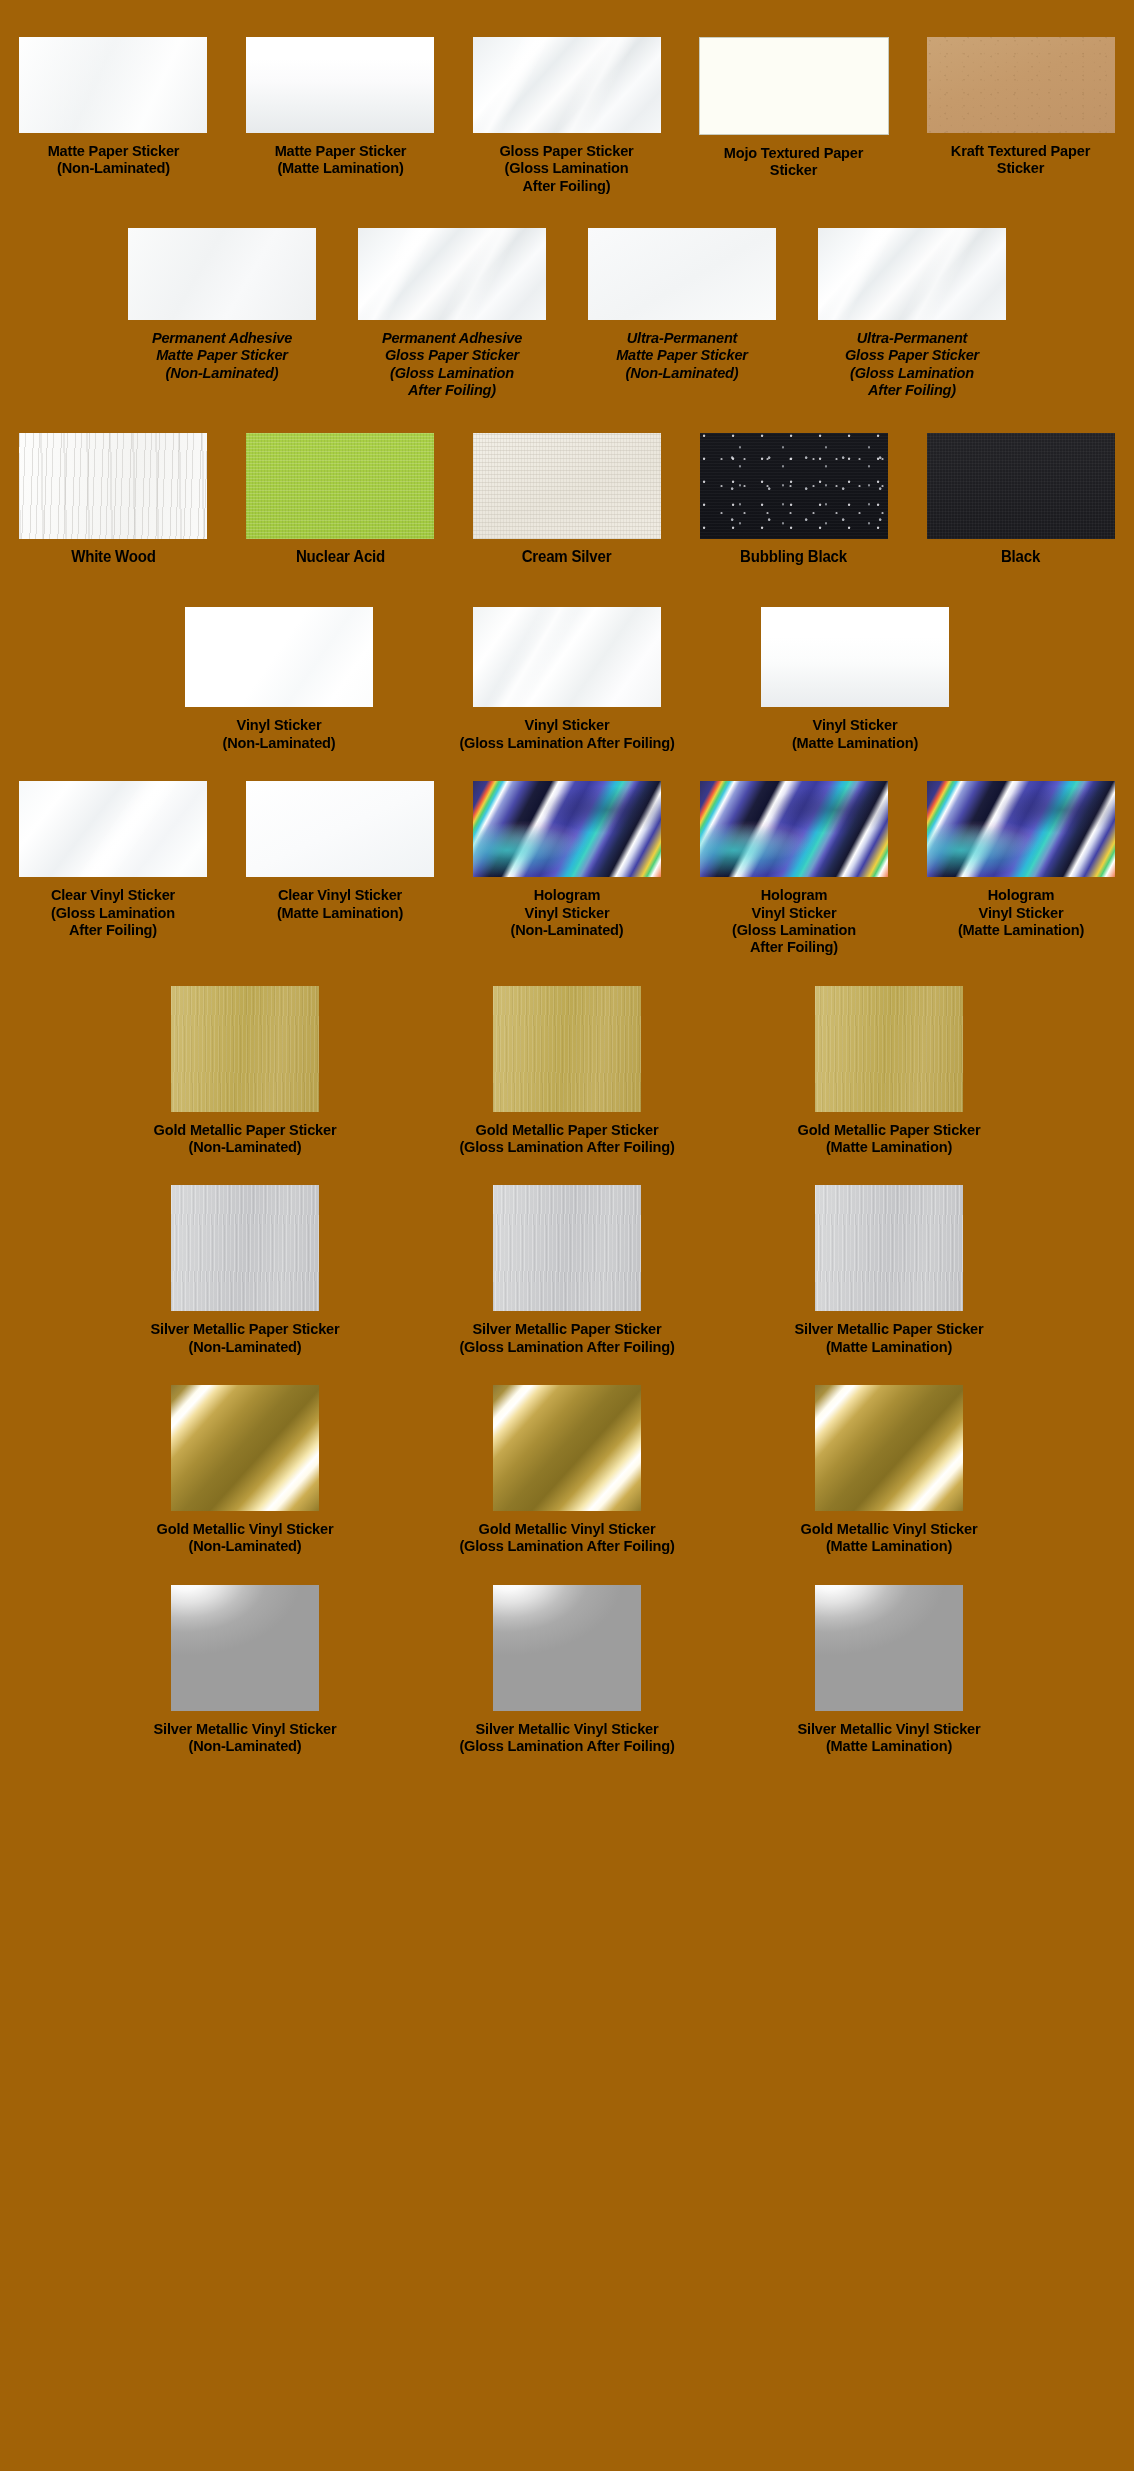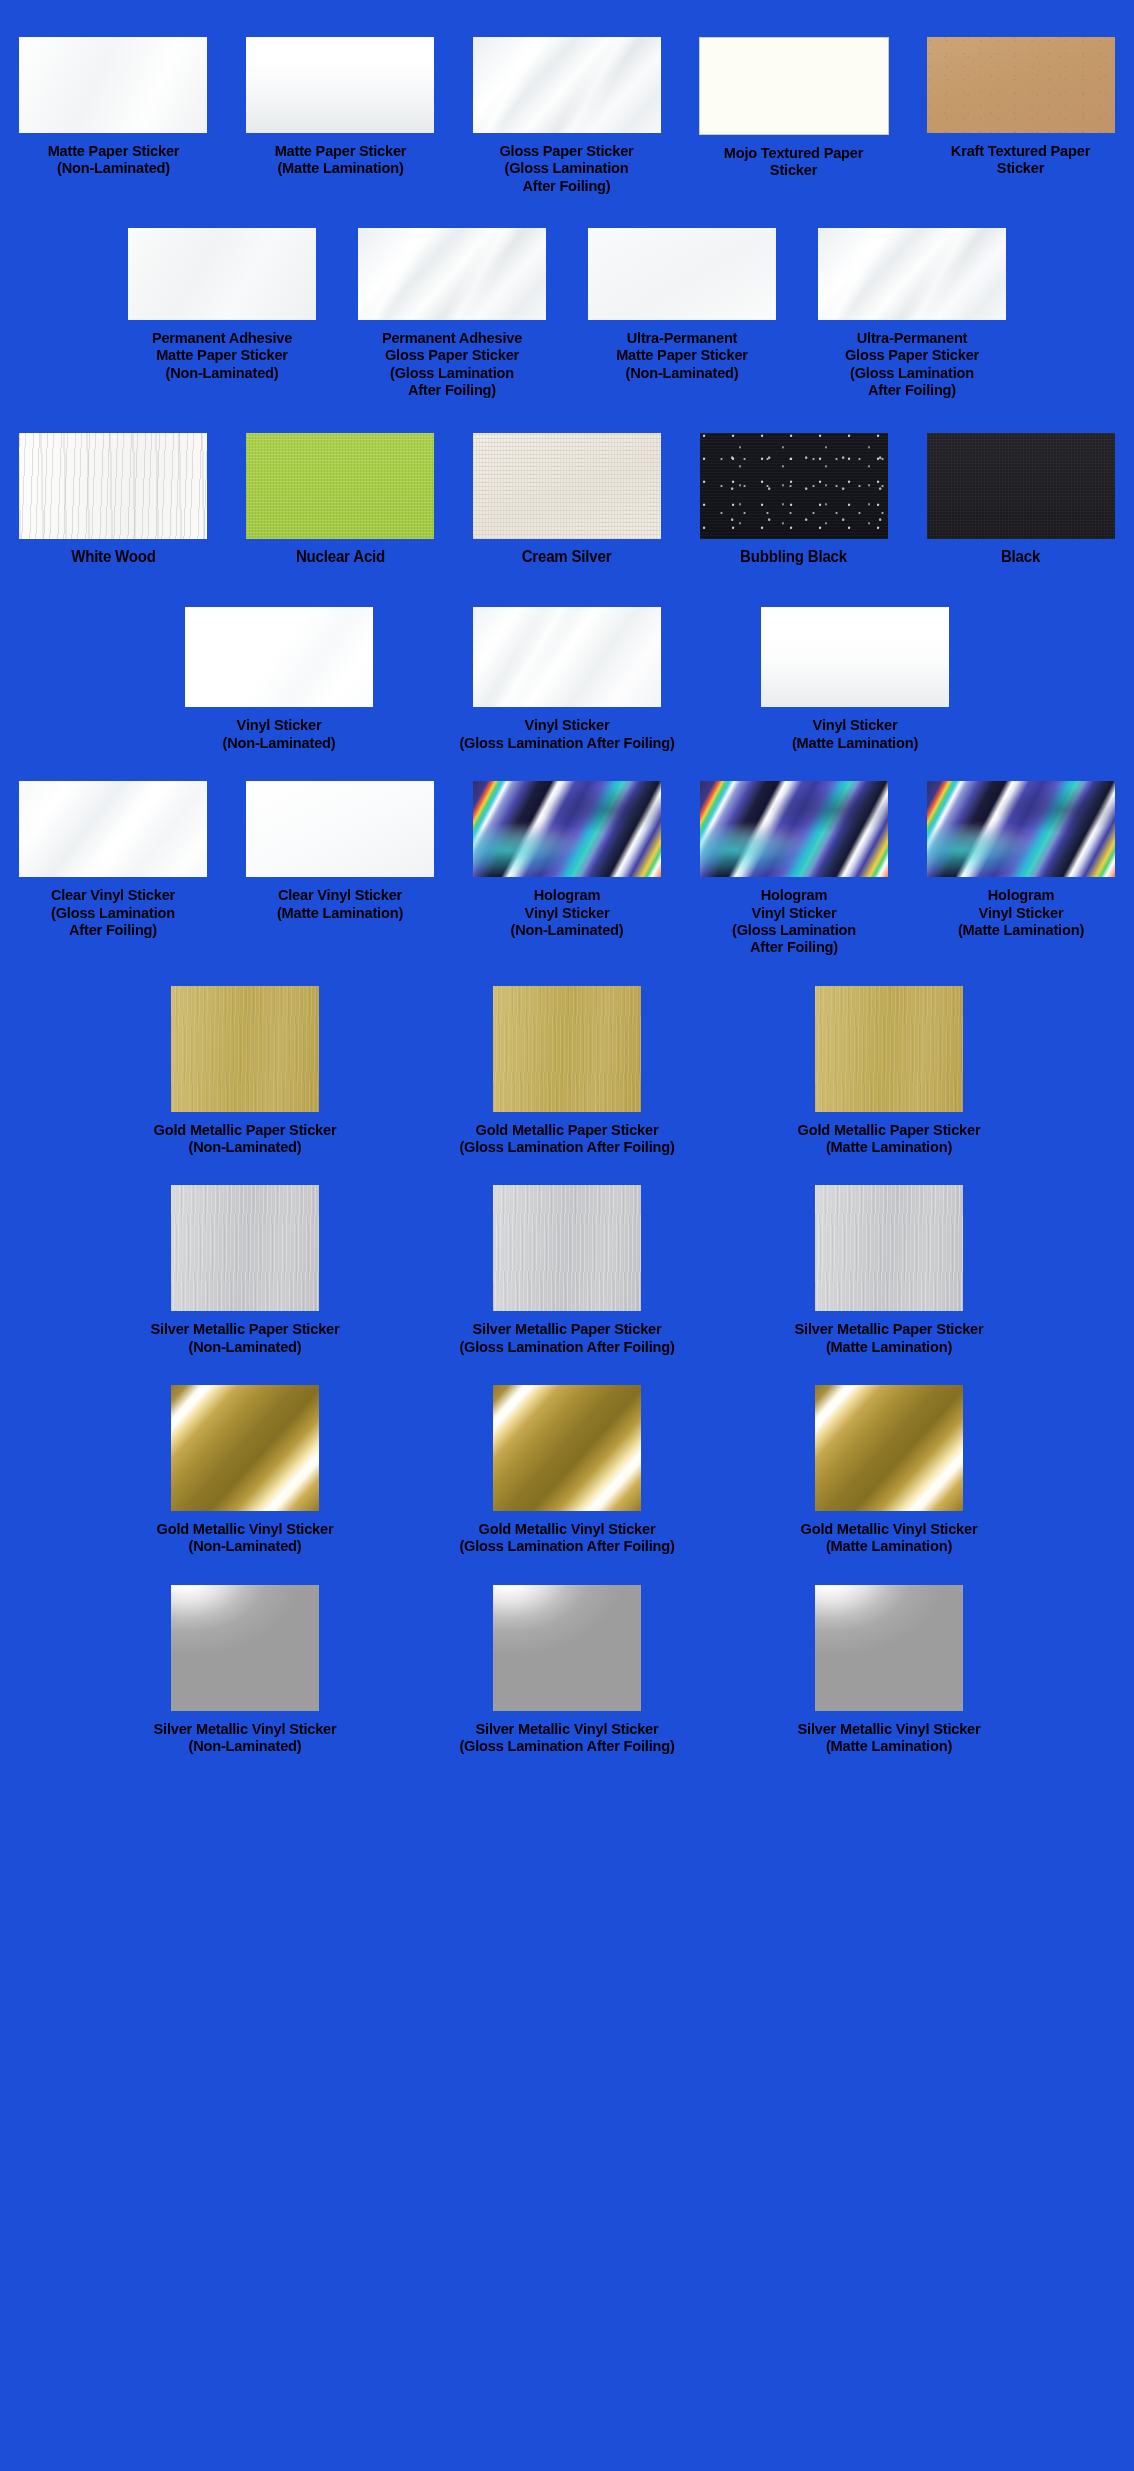--- a/index.html
+++ b/index.html
@@ -8,21 +8,21 @@
     background:#ffffff;
     font-family:"Liberation Sans","DejaVu Sans",sans-serif;
     -webkit-font-smoothing:antialiased;
   }
   .sheet{
     width:1134px;
     min-height:2471px;
     position:relative;
     box-sizing:border-box;
     padding:0;
-    background:#1d4ed8;
+    background:#a16207;
   }
   .row{
     display:flex;
     justify-content:center;
     align-items:flex-start;
     width:1134px;
     box-sizing:border-box;
   }
   .cell{
     display:flex;
@@ -47,21 +47,21 @@
     transform:scaleX(0.94);
     transform-origin:center top;
   }
 
   
   .r1{padding-top:37px;}
   .r1 .cell{width:220px;margin:0 4px;}
   .r1 .swatch{width:188px;height:96px;}
   .r1 .caption{font-size:15.5px;width:215px;}
 
-  .r2{padding-top:34px;}
+  .r2{padding-top:34px;font-style:italic;}
   .r2 .cell{width:220px;margin:0 5px;}
   .r2 .swatch{width:188px;height:92px;}
   .r2 .caption{font-size:15.5px;width:212px;}
 
   .r3{padding-top:26px;}
   .r3 .cell{width:220px;margin:8px 4px;}
   .r3 .swatch{width:188px;height:106px;}
   .r3 .caption{font-size:16px;width:215px;}
 
   .r4{padding-top:34px;}

